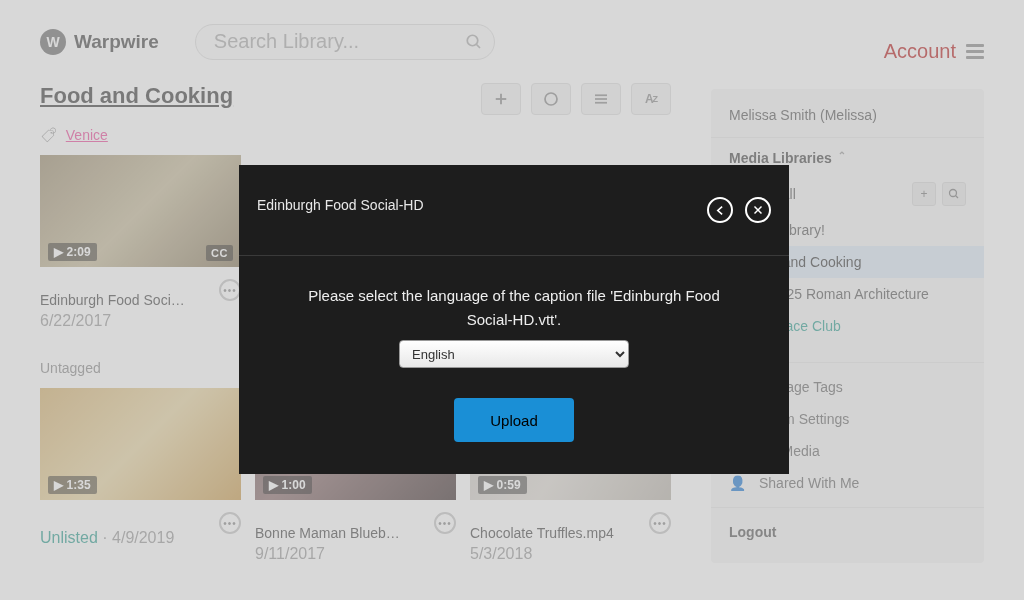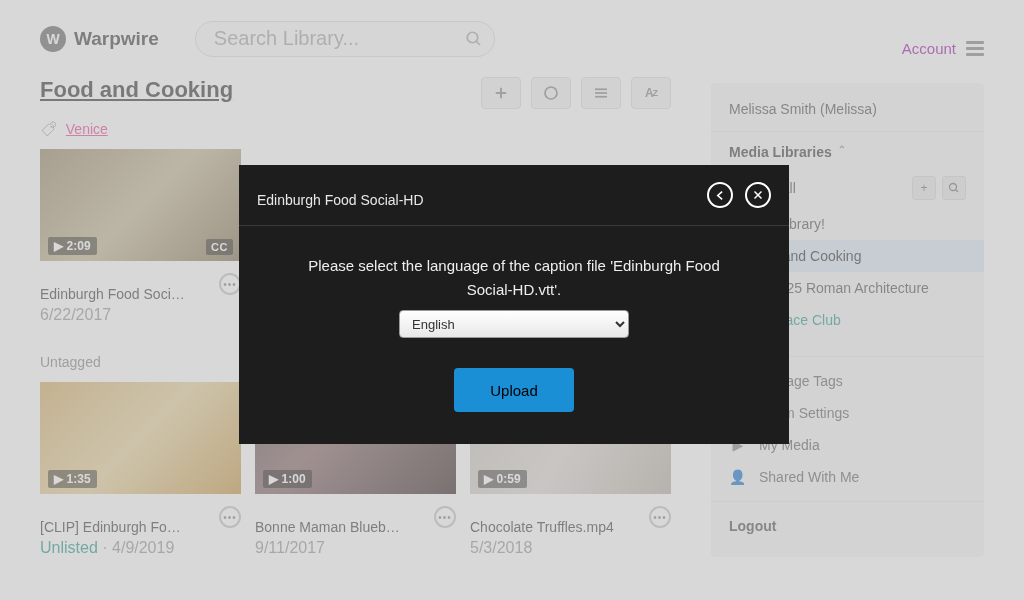--- a/index.html
+++ b/index.html
@@ -6,21 +6,21 @@
 body { font-family: -apple-system, BlinkMacSystemFont, "Segoe UI", Helvetica, Arial, sans-serif; background: #fff; width: 1024px; height: 600px; overflow: hidden; position: relative; }
 
 .header { display: flex; align-items: center; padding: 20px 40px; }
 .logo { display: flex; align-items: center; gap: 8px; margin-right: 36px; }
 .logo-icon { width: 26px; height: 26px; border-radius: 50%; background: #6b6b6b; display: flex; align-items: center; justify-content: center; color: #fff; font-weight: bold; font-size: 14px; }
 .logo-text { font-size: 19px; font-weight: 600; color: #444; }
 .search-box { flex: 0 0 300px; position: relative; }
 .search-input { width: 100%; height: 36px; border: 1px solid #ddd; border-radius: 18px; padding: 0 42px 0 18px; font-size: 20px; color: #666; background: #fafafa; }
 .search-input::placeholder { color: #aaa; }
 .search-icon-btn { position: absolute; right: 12px; top: 50%; transform: translateY(-50%); color: #aaa; }
-.account { margin-left: auto; display: flex; align-items: center; gap: 10px; color: #a21caf; font-size: 15px; margin-top: 20px; }
+.account { margin-left: auto; display: flex; align-items: center; gap: 10px; color: #b91c1c; font-size: 20px; margin-top: 20px; }
 .hamburger { display: flex; flex-direction: column; gap: 3px; }
 .hamburger span { width: 18px; height: 3px; background: #888; border-radius: 1px; }
 
 .main { display: flex; padding: 0 40px; gap: 40px; }
 .content { flex: 1; }
 .title { font-size: 22px; font-weight: 600; color: #3a3a3a; text-decoration: underline; display: inline-block; }
 .toolbar { float: right; display: flex; gap: 10px; }
 .tool-btn { width: 40px; height: 32px; border: 1px solid #ddd; border-radius: 4px; background: #f3f3f3; display: flex; align-items: center; justify-content: center; color: #888; font-size: 16px; cursor: pointer; }
 .tag-row { display: flex; align-items: center; gap: 8px; margin-top: 18px; color: #888; font-size: 14px; }
 .tag-icon { transform: rotate(90deg); display: inline-block; font-size: 14px; }
@@ -56,21 +56,21 @@
 .mini { width: 24px; height: 24px; background: #e8e8e8; border: 1px solid #d8d8d8; border-radius: 3px; display: flex; align-items: center; justify-content: center; font-size: 12px; color: #777; }
 .lib-item.active { background: #dce9f5; color: #333; }
 .lib-item.shared { color: #2a9d8f; }
 .side-links { padding: 8px 0; }
 .side-link { padding: 8px 18px; display: flex; align-items: center; gap: 12px; color: #666; }
 .slink-icon { width: 18px; color: #888; display:flex; align-items:center; justify-content:center; }
 .logout { padding: 16px 18px 4px; font-weight: 600; color: #555; }
 
 .overlay { position: absolute; inset: 0; background: rgba(180,180,180,0.52); z-index: 10; }
 .modal { position: absolute; left: 239px; top: 165px; width: 550px; background: #1d1d1d; color: #fff; z-index: 20; }
-.modal-head { display: flex; align-items: flex-end; padding: 17px 18px; }
+.modal-head { display: flex; align-items: flex-start; padding: 32px 18px; }
 .modal-title { font-size: 14px; color: #e8e8e8; }
 .modal-icons { margin-left: auto; display: flex; gap: 12px; }
 .circ-btn { width: 26px; height: 26px; border: 2px solid #fff; border-radius: 50%; display: flex; align-items: center; justify-content: center; font-size: 13px; cursor: pointer; }
 .modal-divider { border: none; border-top: 1px solid #3a3a3a; }
 .modal-body { padding: 28px 52px 32px; text-align: center; }
 .modal-msg { font-size: 15px; line-height: 1.6; color: #eee; }
 .lang-select { width: 230px; height: 28px; margin-top: 8px; background: linear-gradient(#fff, #e8e8e8); border: 1px solid #999; border-radius: 4px; font-size: 13px; color: #333; padding: 0 8px; }
 .upload-btn { margin-top: 30px; width: 120px; height: 44px; background: #1a8fd6; color: #000000; border: none; border-radius: 4px; font-size: 15px; cursor: pointer; }
 
 svg { display: block; }
@@ -151,21 +151,20 @@
 
     <div class="section-label">Untagged</div>
 
     <div class="card-row">
       <div class="card">
         <div class="thumb t2">
           <div class="duration">▶ 1:35</div>
         </div>
         <div class="card-meta">
           <div class="card-text">
-            <div class="card-title">[CLIP] Edinburgh Fo…</div>
             <div class="card-date"><span class="unlisted">Unlisted</span> · <span>4/9/2019</span></div>
           </div>
           <div class="more-btn">•••</div>
         </div>
       </div>
       <div class="card">
         <div class="thumb t3">
           <div class="duration">▶ 1:00</div>
         </div>
         <div class="card-meta">

